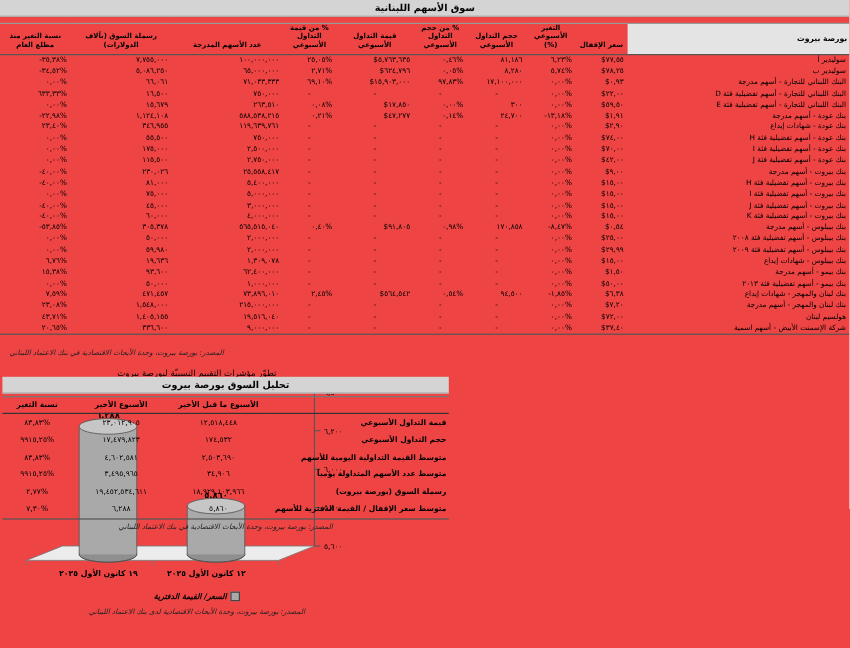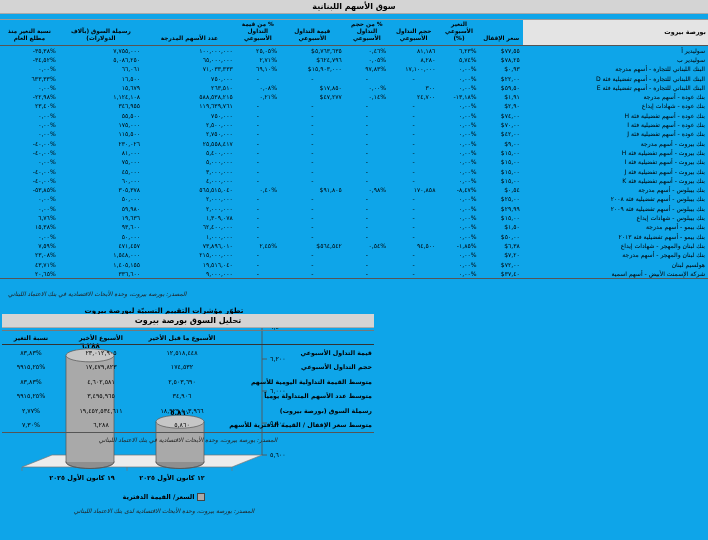--- a/index.html
+++ b/index.html
@@ -1,16 +1,16 @@
 <!DOCTYPE html>
 <html lang="ar" dir="rtl"><head>
 <meta charset="utf-8">
 <style>
   html,body{margin:0;padding:0;background:#fff;}
-  .page{position:relative;width:708px;height:540px;overflow:hidden;background:#0ea5e9;
+  .page{position:relative;width:708px;height:540px;overflow:hidden;background:#ef4444;
         font-family:"DejaVu Sans",sans-serif;color:#000;direction:rtl;}
   
   .bar-title{background:#D4D4D4;border-bottom:1px solid #aaa;text-align:center;
              font-weight:bold;font-size:8px;line-height:13px;height:13px;}
   
   .main-wrap{position:absolute;top:0;right:0;left:0;}
   table.main{width:708px;border-collapse:collapse;table-layout:fixed;margin-top:5px;}
   table.main thead th{font-size:5.8px;font-weight:bold;vertical-align:bottom;text-align:center;
       padding:1px 2px 2px 2px;border-top:1px solid #999;border-bottom:1px solid #555;line-height:1.25;}
   table.main thead th.name-h{background:#E4E4E4;text-align:right;padding-left:4px;vertical-align:middle;font-size:6.4px;}
@@ -28,23 +28,23 @@
   table.perf th{font-size:6.3px;font-weight:bold;text-align:center;padding:3px 1px;
       border-bottom:1.4px solid #333;}
   table.perf th.empty{border-bottom:1.4px solid #333;}
   table.perf td{font-size:6.3px;height:14.5px;padding:0 2px;white-space:nowrap;overflow:hidden;}
   table.perf td.lbl{font-weight:bold;text-align:right;}
   table.perf td.v{text-align:center;direction:ltr;}
   table.perf tbody tr:last-child td{border-bottom:1px solid #555;}
   .perf-src{text-align:center;padding-top:3px;}
   
   .chart-wrap{position:absolute;top:306px;right:386px;width:316px;height:232px;}
-  .chart-title{font-size:7.2px;font-weight:bold;text-align:center;margin-bottom:2px;}
+  .chart-title{font-size:7.2px;font-weight:normal;text-align:center;margin-bottom:2px;}
   svg text{font-family:"DejaVu Sans",sans-serif;}
-  .legend-row{display:flex;justify-content:center;align-items:center;gap:3px;margin-top:2px;direction:ltr;}
+  .legend-row{display:flex;justify-content:center;align-items:center;gap:3px;margin-top:2px;direction:ltr;font-style:italic;}
   .legend-label{font-size:6.5px;font-weight:bold;direction:rtl;}
   .legend-swatch{width:6px;height:6px;background:#A9A9A9;border:1px solid #444;display:inline-block;}
   .chart-src{text-align:center;margin-top:6px;}
 </style>
 </head>
 <body>
 
 <div class="page">
 
   <div class="main-wrap">

